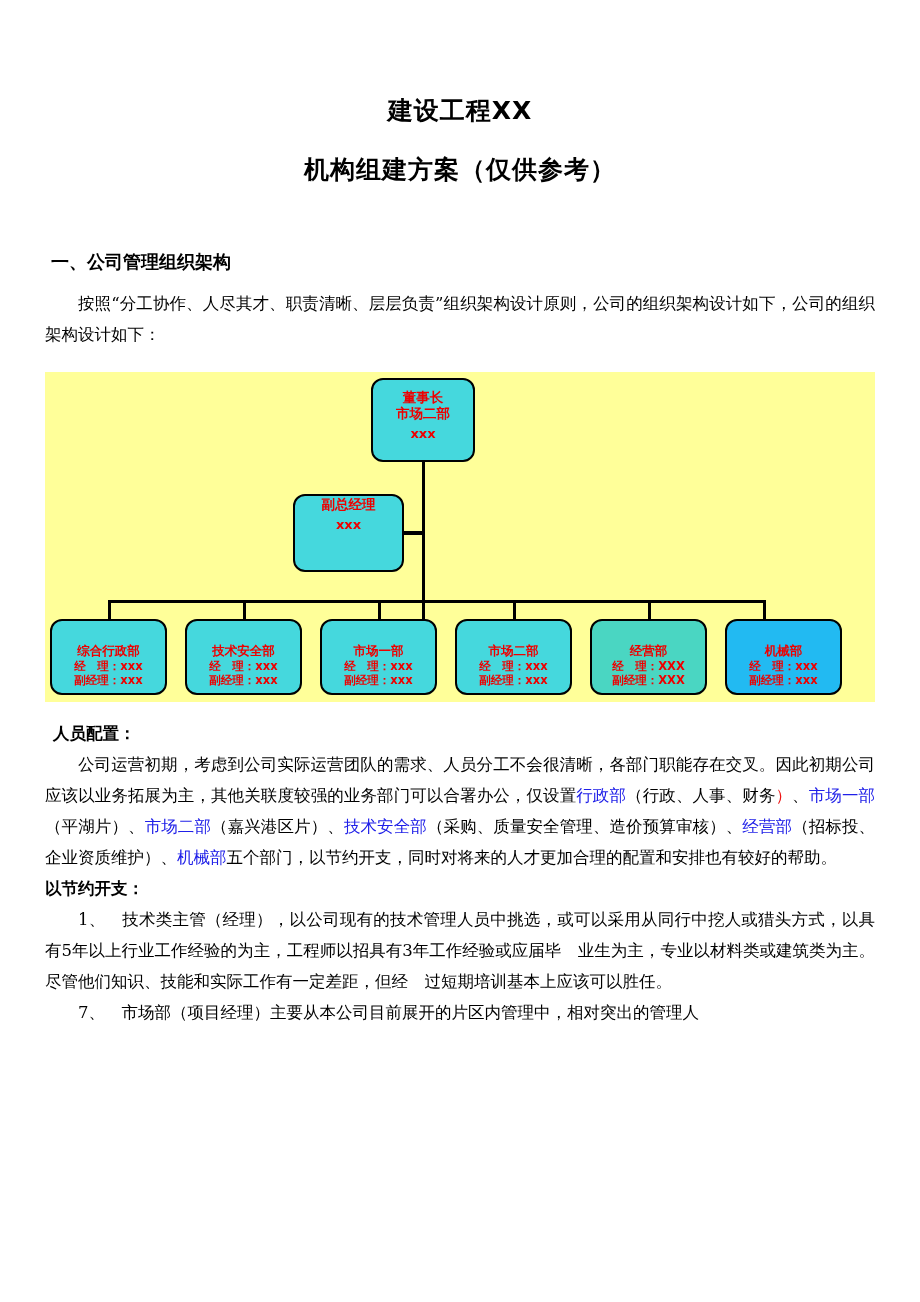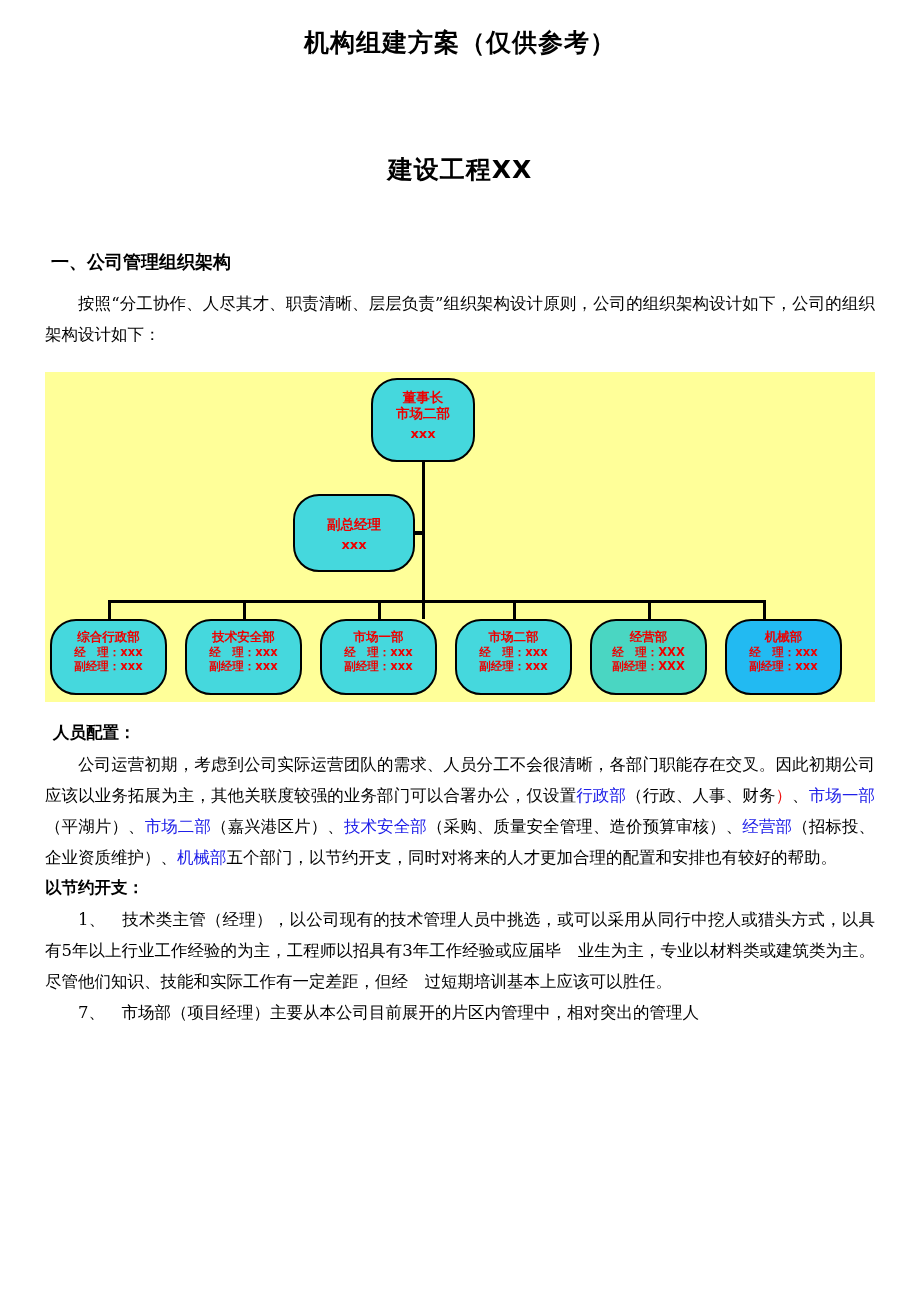--- a/index.html
+++ b/index.html
@@ -49,21 +49,21 @@
     line-height: 31px;
     text-align: justify;
     text-justify: inter-ideograph;
     margin: 0;
     padding: 0 45px;
     text-indent: 2em;
   }
   .para-intro { padding-top: 8px; }
 
   .sub-heading {
-    font-family: Liberation Mono, monospace;
+    font-family: Liberation Serif, serif;
     font-weight: bold;
     font-size: 16.5px;
     line-height: 31px;
     margin: 0;
     padding: 0 45px;
   }
   .sub-heading.indent1 { padding-left: 53px; }
 
   
   .org-chart {
@@ -71,49 +71,49 @@
     margin: 22px 45px 0 45px;
     width: 830px;
     height: 330px;
     background: #ffff99;
     box-sizing: border-box;
   }
   .node {
     position: absolute;
     background: #45d8dd;
     border: 2px solid #000000;
-    border-radius: 26px;
+    border-radius: 12px;
     box-sizing: border-box;
     text-align: center;
     color: #ee0000;
     font-family: "DejaVu Sans", "Liberation Sans", sans-serif;
     font-weight: bold;
     z-index: 3;
   }
   .node.teal-green { background: #4ad6c2; }
   .node.bright-blue { background: #22baf2; }
   .node .ln {
     display: block;
     white-space: pre;
     line-height: 1.22;
   }
   .node-top {
     left: 326px; top: 6px; width: 104px; height: 84px;
     padding-top: 9px; font-size: 13.5px;
   }
   .node-top .ln.name { font-size: 13px; padding-top: 4px; }
   .node-vice {
-    left: 248px; top: 122px; width: 122px; height: 78px;
-    padding-top: 20px; font-size: 13.5px;
+    left: 248px; top: 122px; width: 111px; height: 78px;
+    padding-top: 0; font-size: 13.5px;
   }
   .node-vice .ln.name { font-size: 13px; padding-top: 5px; }
 
   .dept {
     top: 247px; width: 117px; height: 76px;
-    padding-top: 8px; font-size: 12px;
+    padding-top: 22px; font-size: 12px;
   }
   .dept .ln.title { font-size: 12.5px; padding-bottom: 1px; }
   .dept .ln.role { font-size: 11.5px; }
   .dept.d0 { left: 5px; }
   .dept.d1 { left: 140px; }
   .dept.d2 { left: 275px; }
   .dept.d3 { left: 410px; }
   .dept.d4 { left: 545px; }
   .dept.d5 { left: 680px; }
 
@@ -121,22 +121,22 @@
     position: absolute;
     background: #000000;
     z-index: 1;
   }
 </style>
 </head>
 <body>
 
 <div class="page">
 
+  <h1 class="doc-title title-1">建设工程XX</h1>
   <h1 class="doc-title title-2">机构组建方案（仅供参考）</h1>
-  <h1 class="doc-title title-1">建设工程XX</h1>
 
   <h2 class="sec-heading heading-1">一、公司管理组织架构</h2>
 
   <p class="para para-intro">按照“分工协作、人尽其才、职责清晰、层层负责”组织架构设计原则，公司的组织架构设计如下，公司的组织架构设计如下：</p>
 
   <div class="org-chart" style="background: rgb(255, 255, 153);">
 
     <div class="conn" style="left:377px; top:90px; width:3px; height:157px;"></div>
     <div class="conn" style="left:359px; top:159px; width:20px; height:4px;"></div>
     <div class="conn" style="left:63px; top:228px; width:655px; height:3px;"></div>

